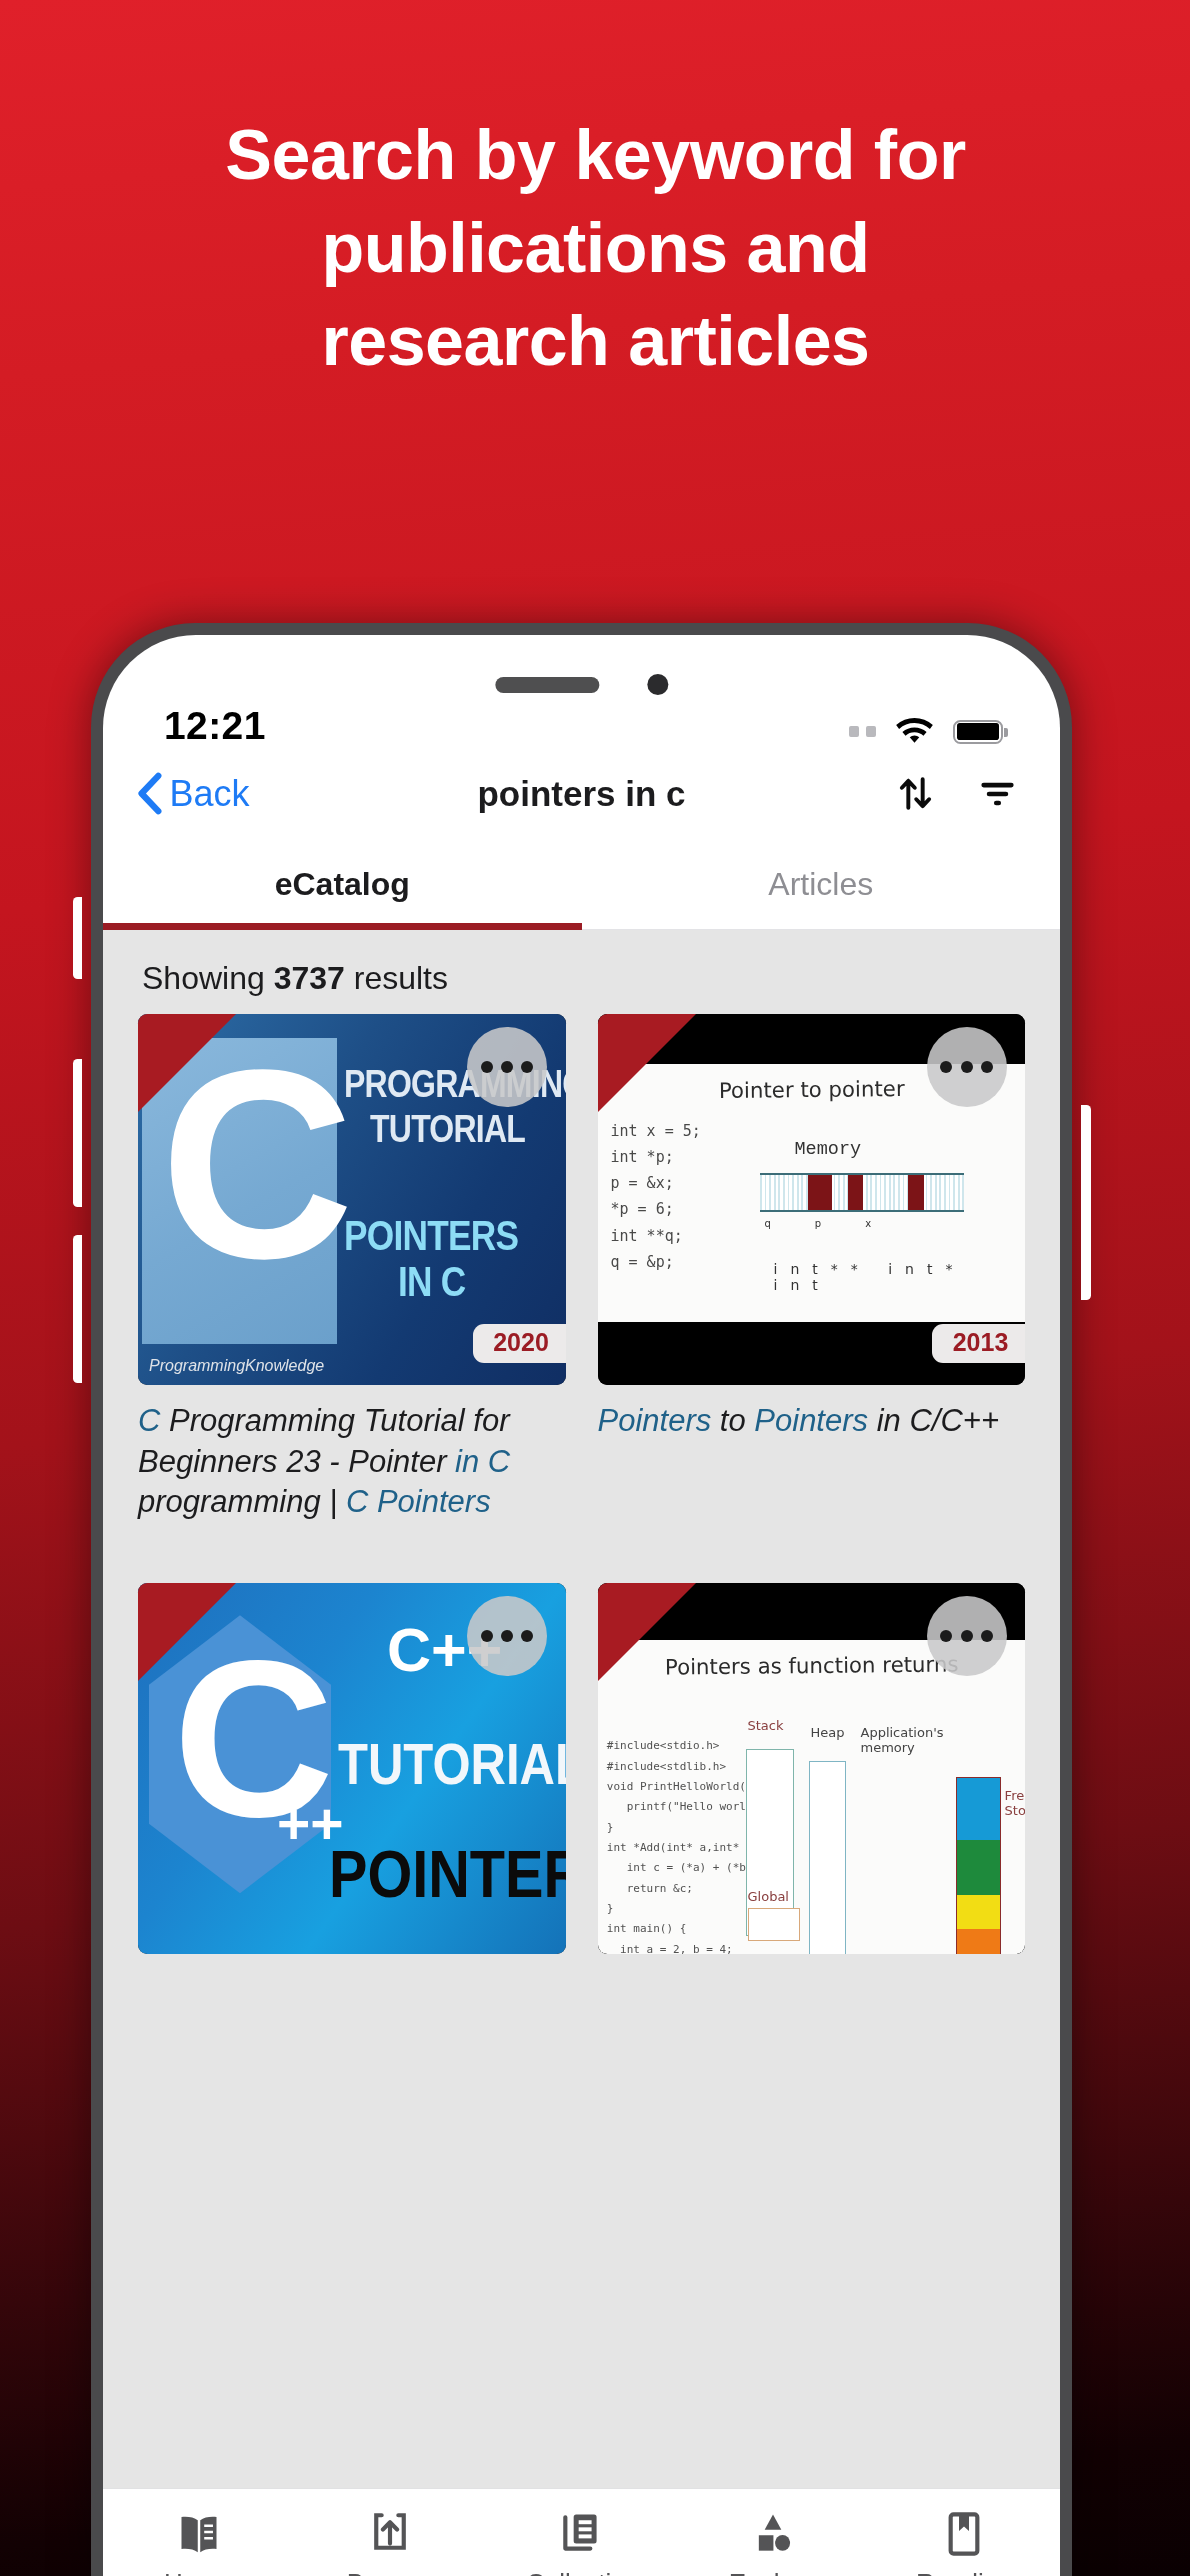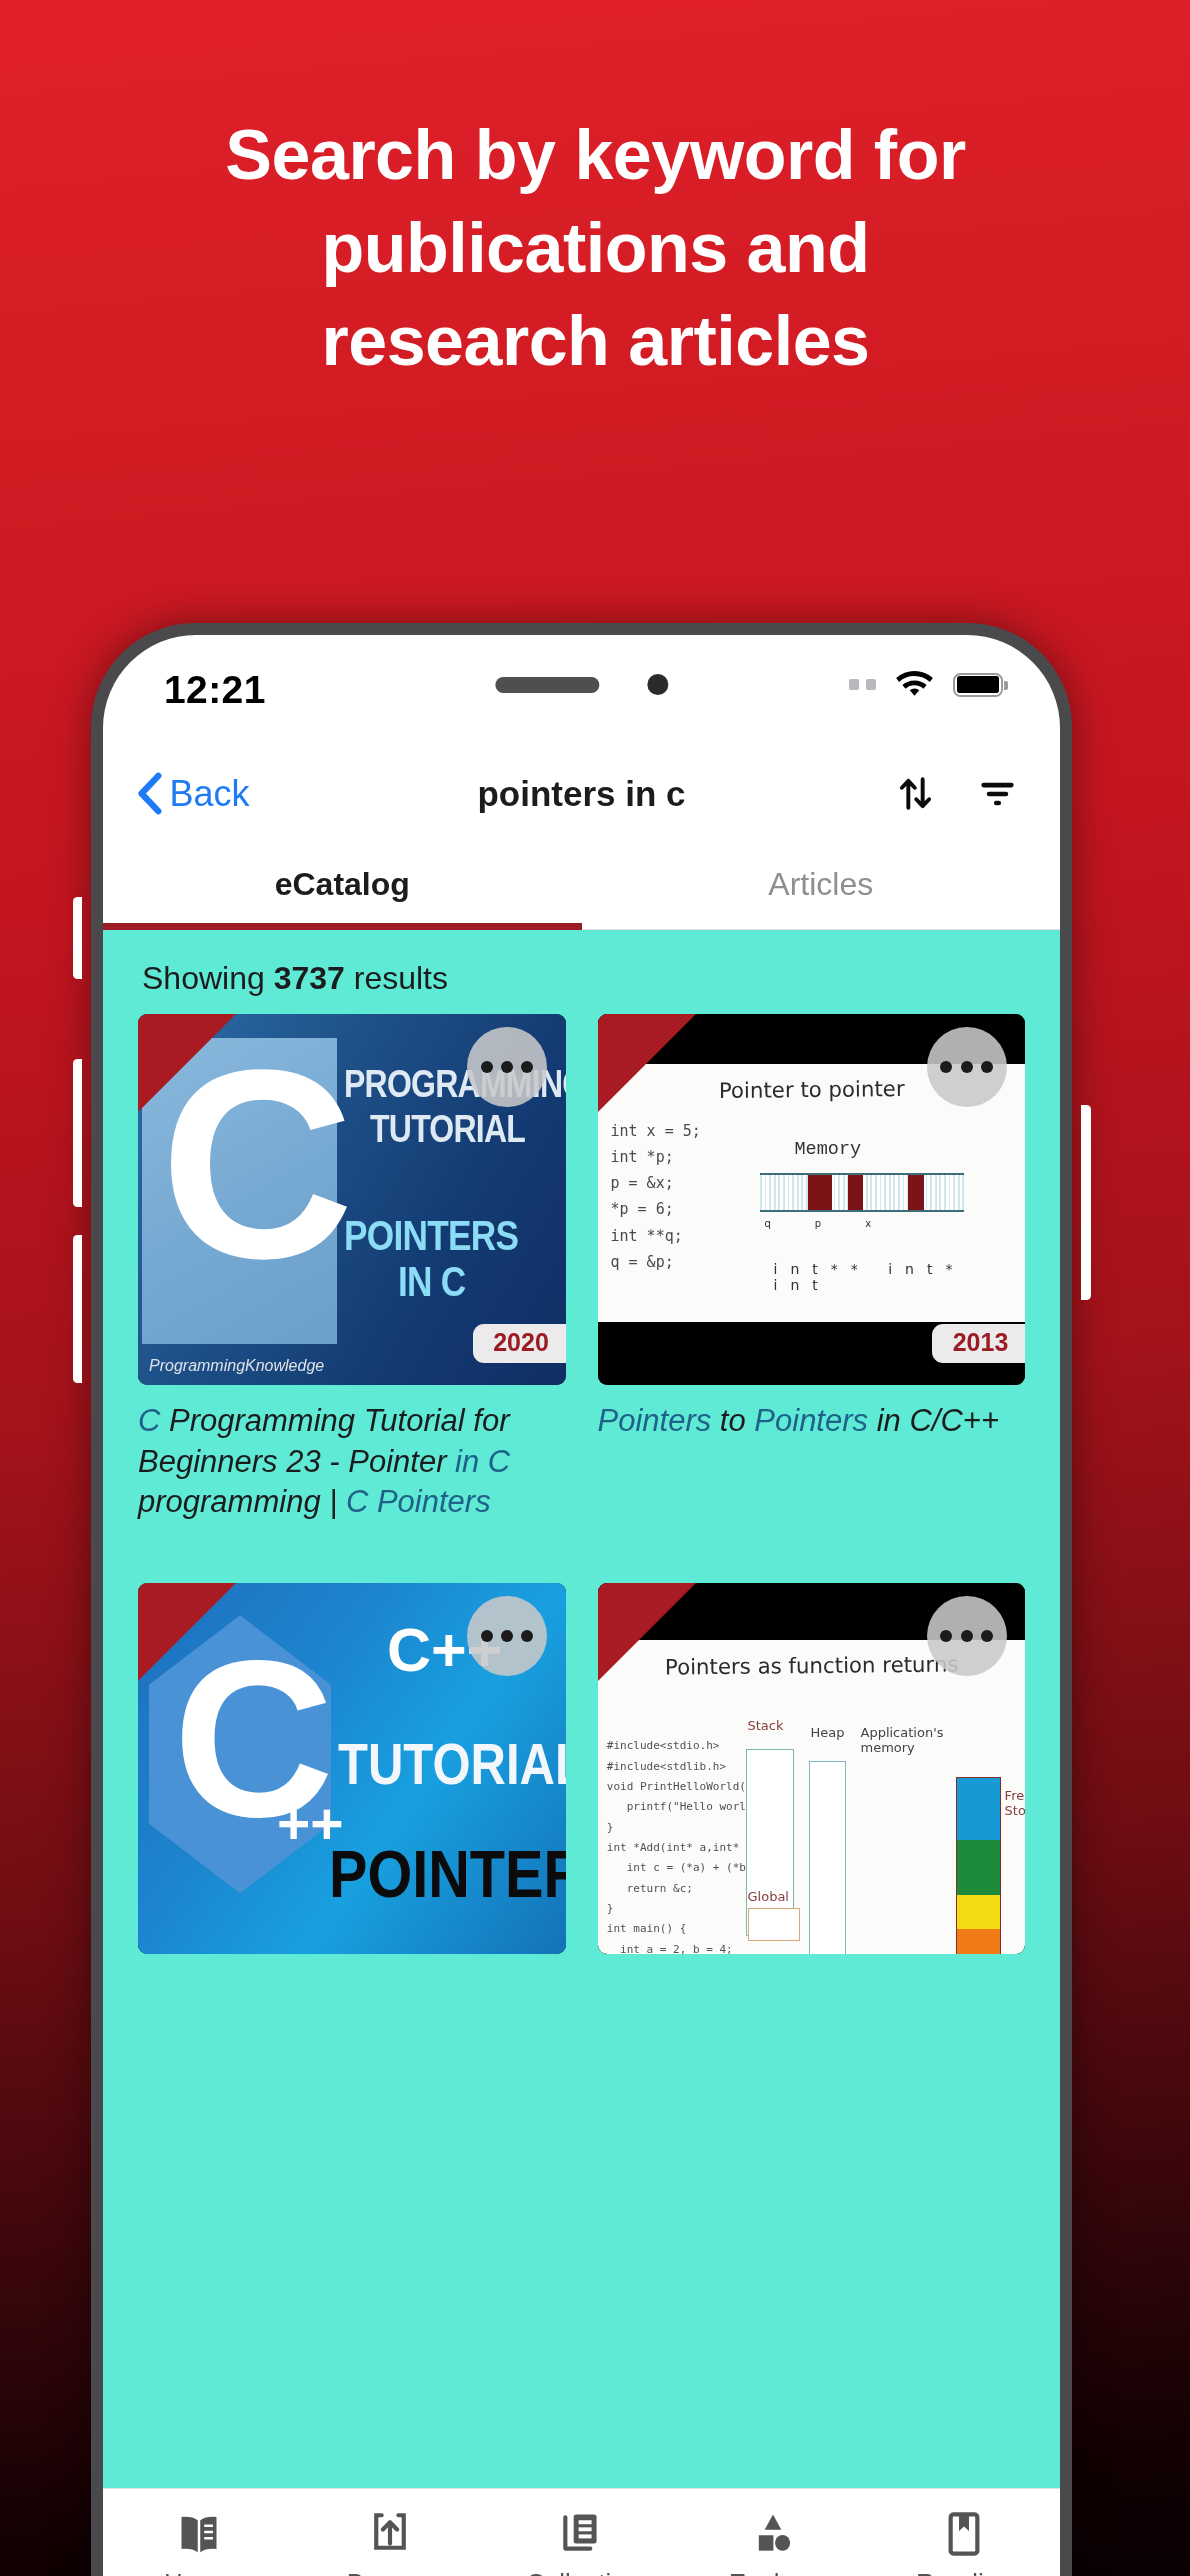--- a/index.html
+++ b/index.html
@@ -80,21 +80,21 @@
   .side-btn.vol-up   { top: 436px;  height: 148px; }
   .side-btn.vol-down { top: 612px;  height: 148px; }
   .side-btn.power    { right: -18.5px; left: auto; top: 482px; height: 195px;
                        border-radius: 0 4.6px 4.6px 0; }
 
   
   #status-bar {
     position: relative;
     height: 113px;
     display: flex;
-    align-items: flex-start;
+    align-items: flex-end;
     justify-content: space-between;
     padding: 33px 57px 0 61px;
   }
   #status-time {
     font-size: 39px;
     font-weight: 700;
     color: #000;
     letter-spacing: 0.4px;
   }
   #notch {
@@ -190,21 +190,21 @@
     left: 0; right: 0; bottom: -0.9px;
     height: 6.5px;
     background: #9b1c24;
   }
 
   
   #results-area {
     position: relative;
     height: 1558px;
     overflow: hidden;
-    background: #5eead4;
+    background: #e5e5e5;
   }
   #results-count {
     font-size: 32px;
     color: #1c1c1e;
     padding: 30px 0 16.7px 39px;
   }
   #results-count b { font-weight: 700; }
 
   #grid {
     display: grid;

